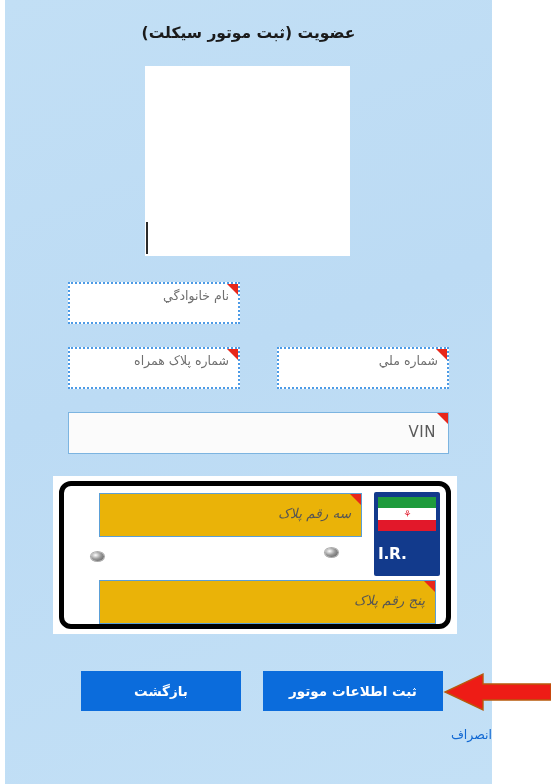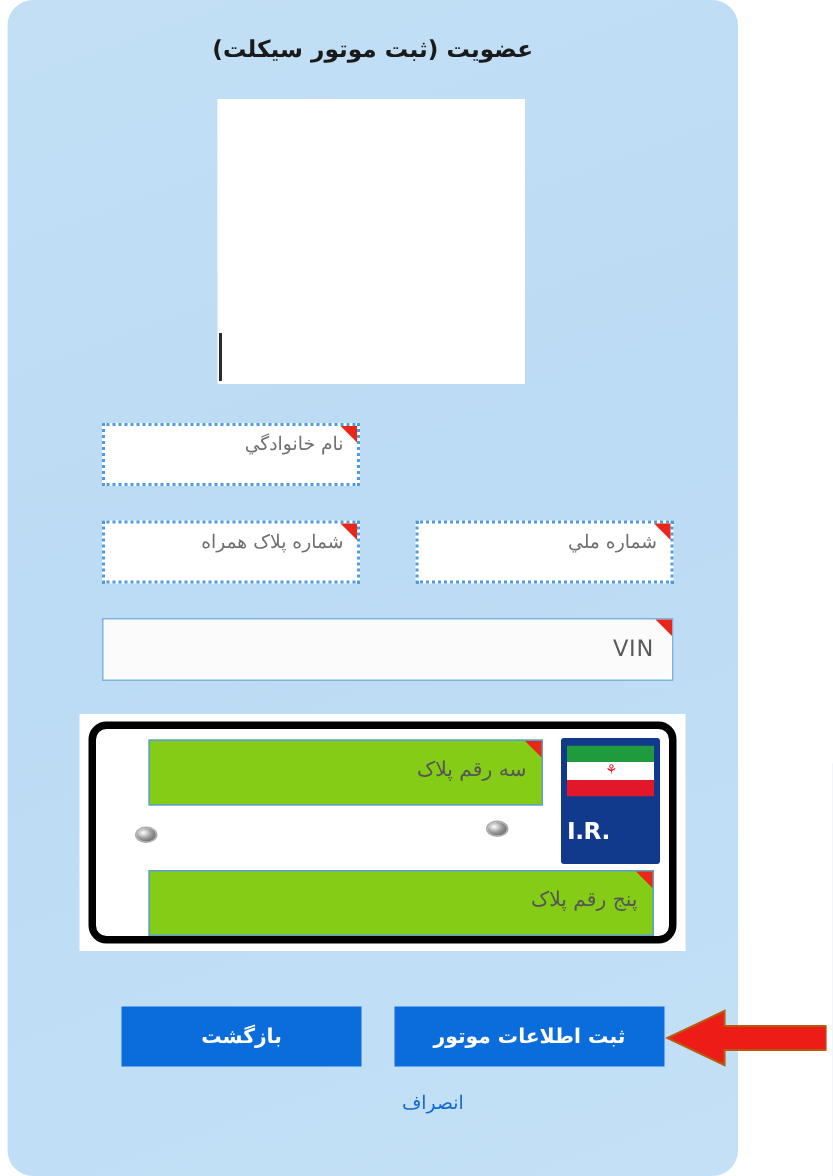--- a/index.html
+++ b/index.html
@@ -19,21 +19,20 @@
   
   #page {
     position: absolute;
     left: 5px;
     top: 0;
     width: 487px;
     height: 784px;
     background: #bddcf4;
     background-image: linear-gradient(160deg, #c2dff5 0%, #bcdbf4 45%, #c3e0f6 100%);
     box-sizing: border-box;
-    border-radius: 17px;
   }
 
   
   #title {
     position: absolute;
     top: 24px;
     left: 0;
     width: 487px;
     text-align: center;
     font-size: 15.5px;
@@ -177,22 +176,23 @@
     direction: ltr;
     text-align: left;
     margin-top: 15px;
     letter-spacing: -0.3px;
   }
 
   .plate-field {
     position: absolute;
     box-sizing: border-box;
     border: 1px solid #5b9fd6;
-    background: #84cc16;
-    direction: rtl;
+    background: #eab308;
+    direction: rtl;
+    font-style: italic;
   }
   .plate-field .ph {
     position: absolute;
     top: 11px;
     right: 10px;
     font-size: 13.5px;
     color: #555555;
     white-space: nowrap;
   }
   #pf-three { right: 84px; top: 7px;  width: 263px; height: 44px; }
@@ -226,27 +226,25 @@
     padding: 0;
   }
   #btn-submit { left: 258px; top: 671px; width: 180px; height: 40px; }
   #btn-back   { left: 76px;  top: 671px; width: 160px; height: 40px; }
 
   #link-cancel {
     position: absolute;
     left: 0;
     top: 727px;
     width: 487px;
-    text-align: center;
     font-size: 12.5px;
     color: #1269d3;
     text-decoration: none;
     direction: rtl;
     cursor: pointer;
-    padding-left: 40px;
   }
 
   
   #arrow {
     position: absolute;
     left: 443px;
     top: 672px;
     width: 108px;
     height: 40px;
     pointer-events: none;

